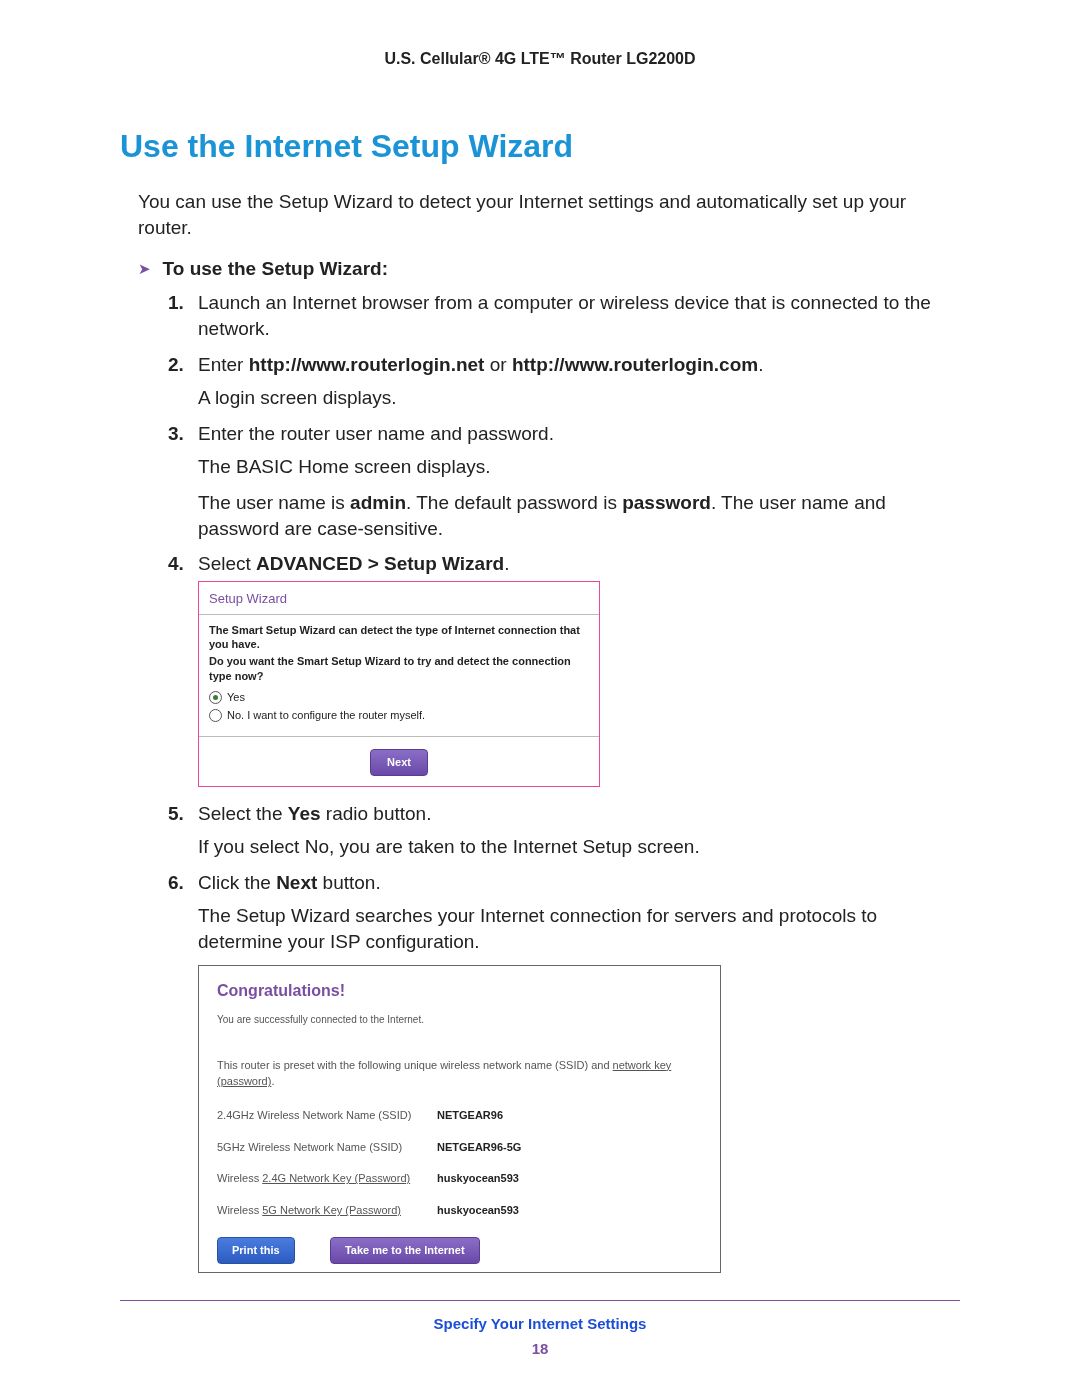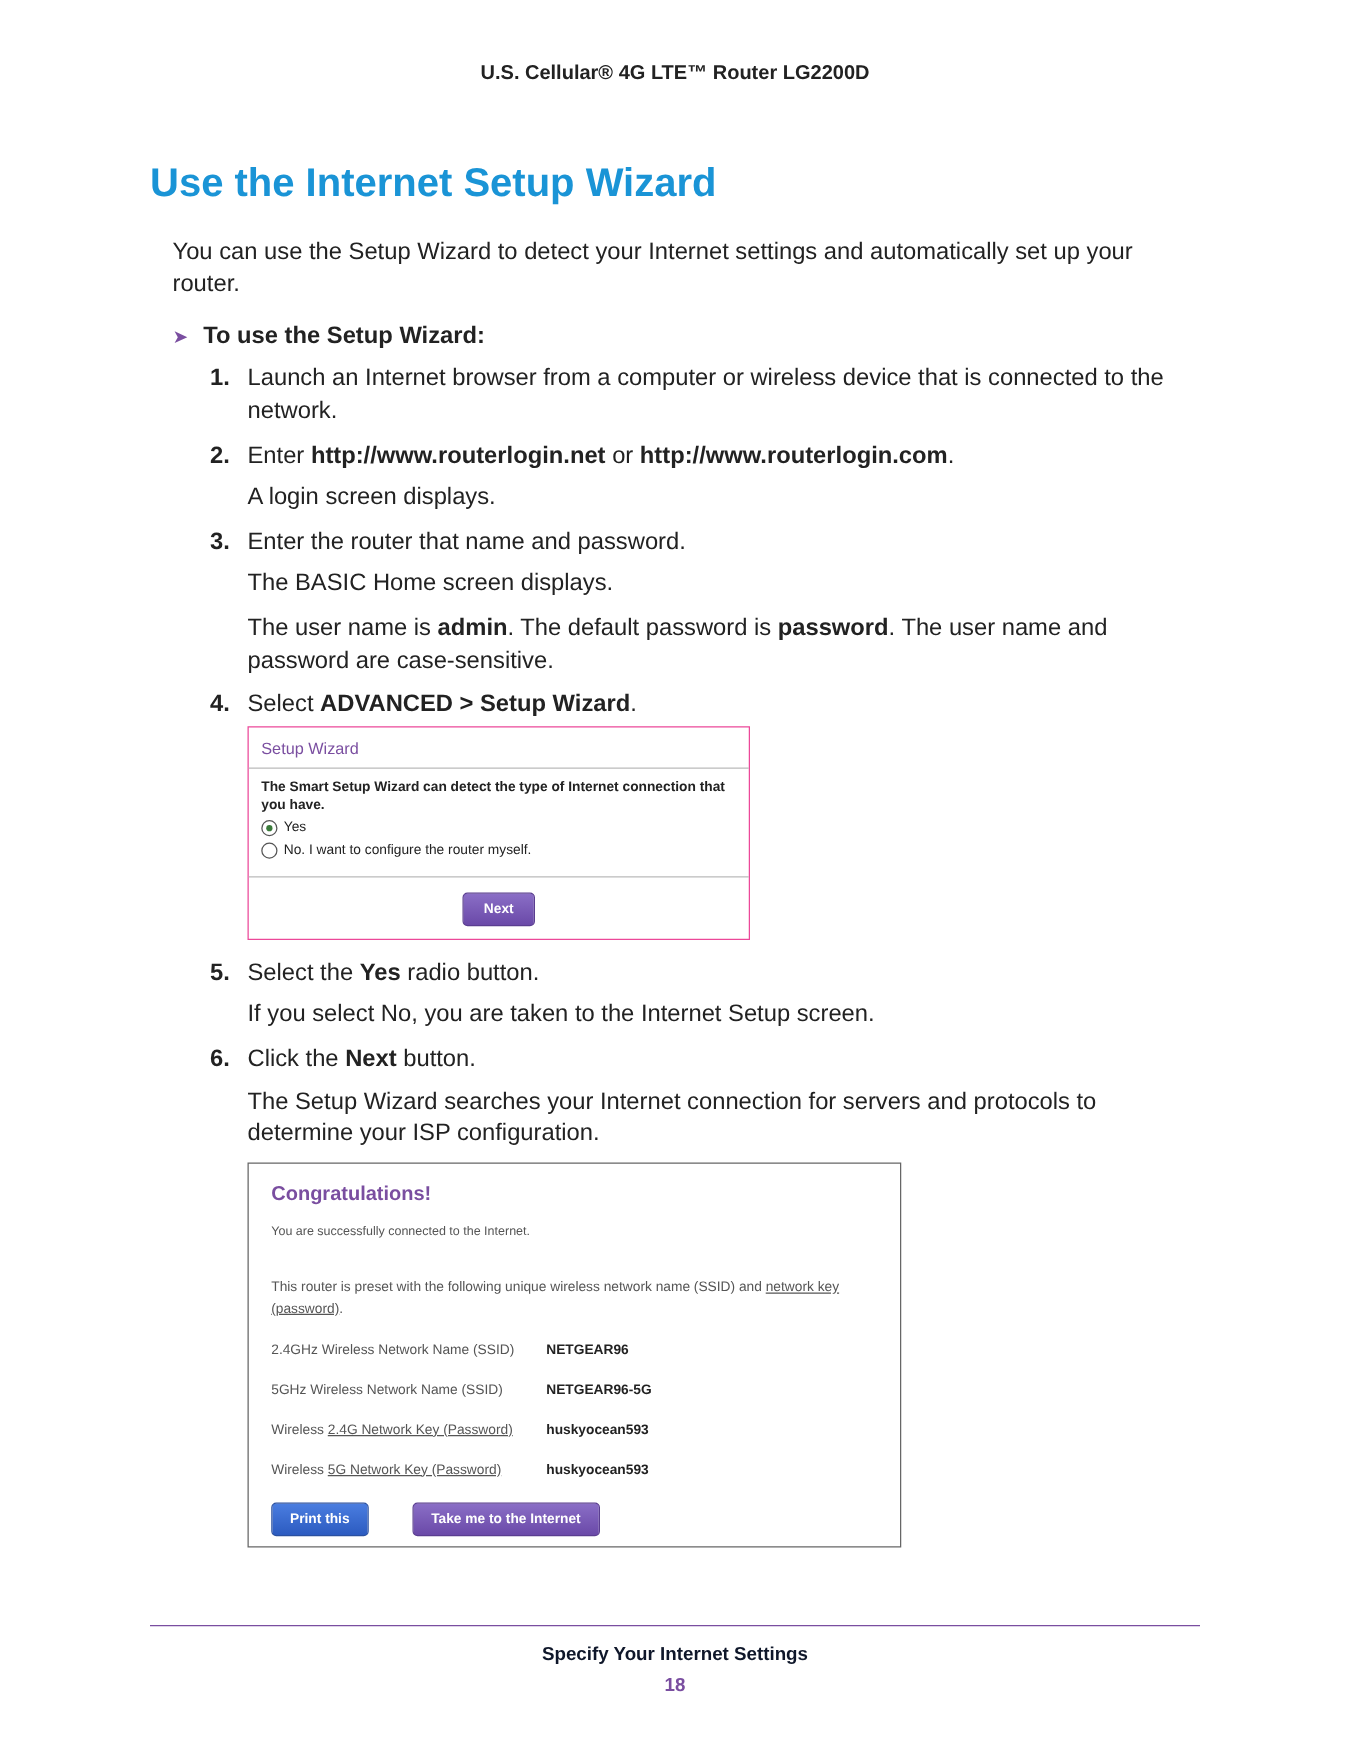--- a/index.html
+++ b/index.html
@@ -153,21 +153,21 @@
   
   .page-footer{
     position:absolute;
     left:120px;right:120px;
     bottom:40px;
     border-top:1px solid #7a4ea0;
     text-align:center;
     padding-top:14px;
   }
   .page-footer .chap{
-    color:#0f172a;
+    color:#1d4ed8;
     font-weight:bold;
     font-size:15px;
     margin-bottom:8px;
   }
   .page-footer .pg{
     color:#7a4ea0;
     font-weight:bold;
     font-size:15px;
   }
 </style>
@@ -193,37 +193,38 @@
     </li>
 
     <li>
       <span>
         <span>Enter </span><span class="b">http://www.routerlogin.net</span><span> or </span><span class="b">http://www.routerlogin.com</span><span>.</span>
       </span>
       <p>A login screen displays.</p>
     </li>
 
     <li>
-      <span>Enter the router that name and password.</span>
+      <span>Enter the router user name and password.</span>
       <p>The BASIC Home screen displays.</p>
       <p>
         <span>The user name is </span><span class="b">admin</span><span>. The default password is </span><span class="b">password</span><span>. The user name and password are case-sensitive.</span>
       </p>
     </li>
 
     <li>
       <span>
         <span>Select </span><span class="b">ADVANCED &gt; Setup Wizard</span><span>.</span>
       </span>
 
       
       <div class="wizard-panel">
         <div class="wizard-title">Setup Wizard</div>
         <div class="wizard-body">
           <div class="q1">The Smart Setup Wizard can detect the type of Internet connection that you have.</div>
+          <div class="q2">Do you want the Smart Setup Wizard to try and detect the connection type now?</div>
           <div class="radio-row">
             <span class="radio checked"></span>
             <span>Yes</span>
           </div>
           <div class="radio-row">
             <span class="radio"></span>
             <span>No. I want to configure the router myself.</span>
           </div>
         </div>
         <div class="wizard-footer">

